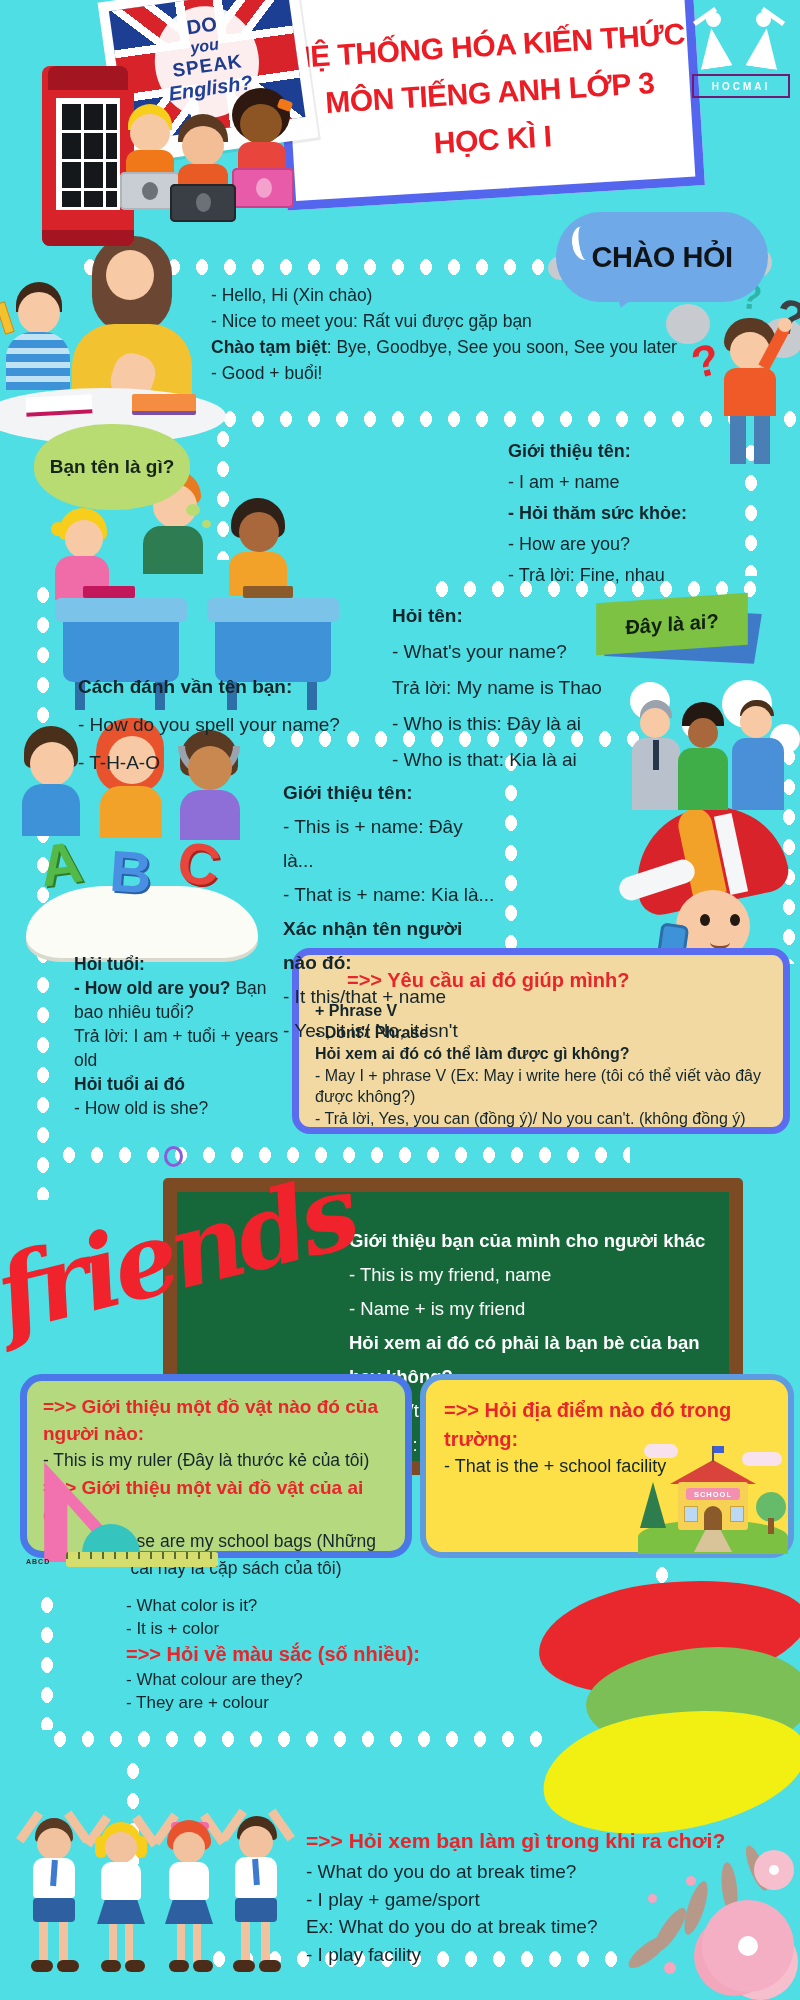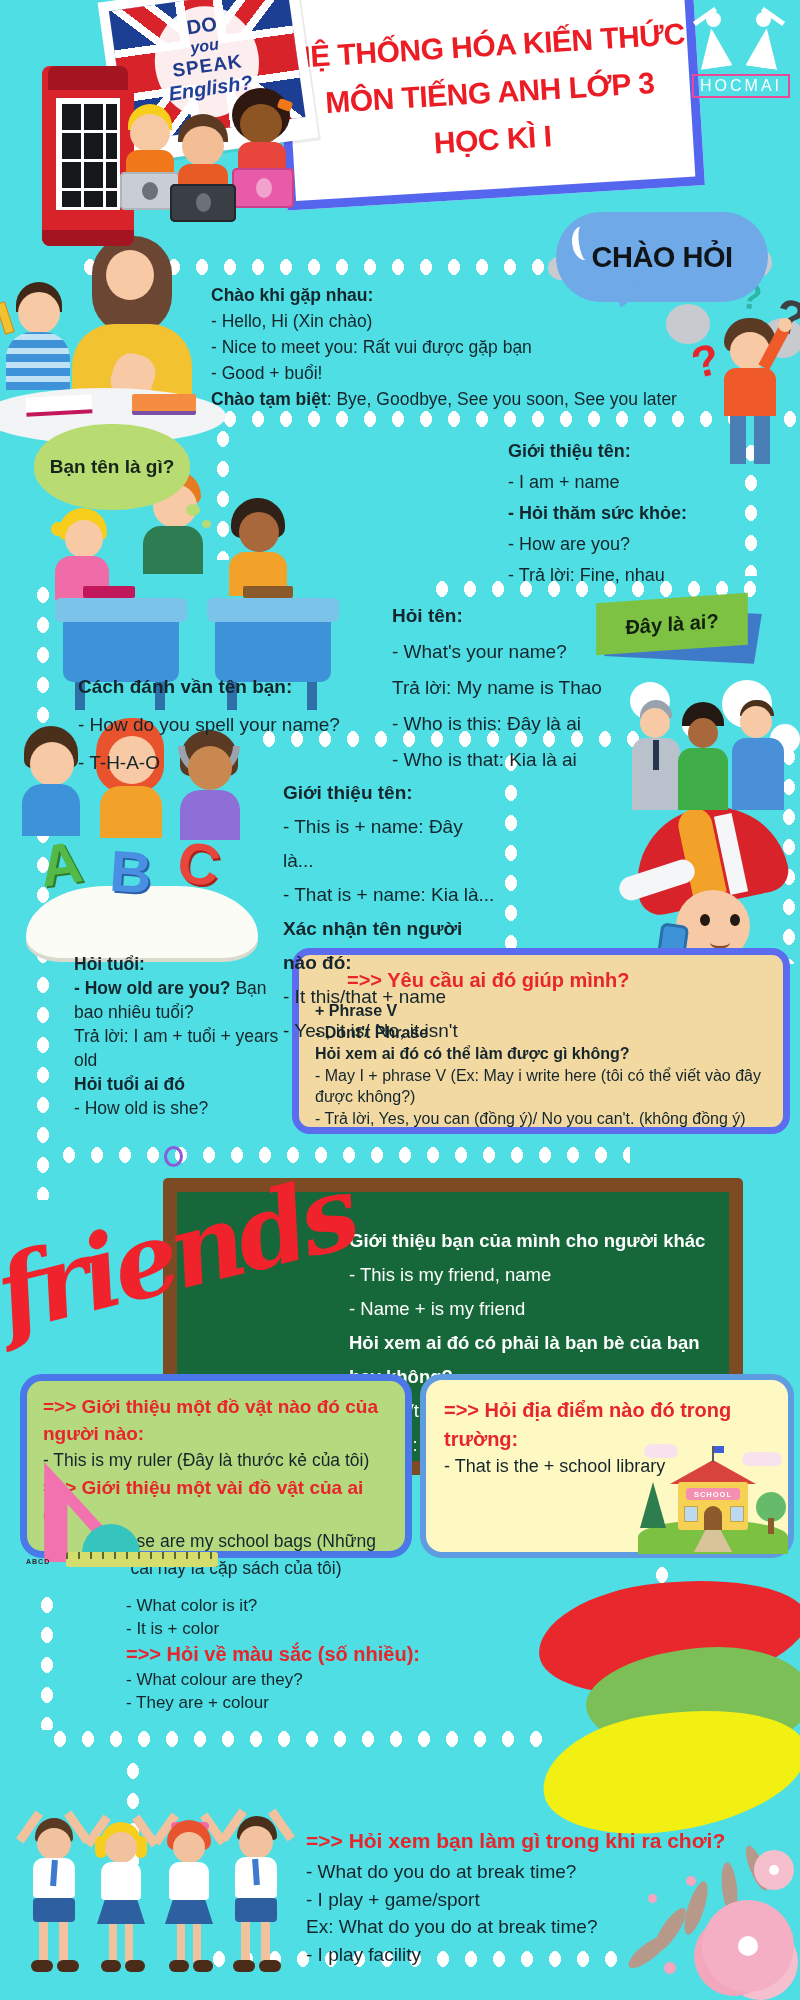--- a/index.html
+++ b/index.html
@@ -46,21 +46,21 @@
     border-radius:5px;padding:14px;box-sizing:border-box;z-index:3}
   .board-in{width:100%;height:100%;background:#16683A}
   .board-text{position:absolute;left:186px;top:46px;width:376px;color:#fff;font-size:18.5px;line-height:34px}
   .friends{position:absolute;left:-6px;top:1196px;width:340px;z-index:5;color:#F0222B;
     font-family:"DejaVu Serif","Liberation Serif",serif;font-style:italic;font-weight:700;
     font-size:102px;letter-spacing:-6px;transform:rotate(-14deg)}
   .gbox{position:absolute;left:20px;top:1374px;width:392px;height:184px;background:#B5D97E;
     border:7px solid #4A78E8;border-radius:22px;box-sizing:border-box;z-index:4;padding:12px 16px;
     font-size:17.5px;line-height:27px}
   .gbox .h{font-size:19px;line-height:27px}
-  .pbox{position:absolute;left:420px;top:1374px;width:374px;height:184px;background:#fef9c3;
+  .pbox{position:absolute;left:420px;top:1374px;width:374px;height:184px;background:#fde047;
     border:6px solid #5F9BE0;border-radius:22px;box-sizing:border-box;z-index:4;padding:16px 18px;
     font-size:18px;line-height:25px}
   .pbox .h{font-size:20px;line-height:29px}
   
   .stroke{position:absolute;z-index:2}
   
   .tb{position:absolute;z-index:5}
 </style>
 </head>
 <body>
@@ -122,21 +122,21 @@
     <div style="left:76px;top:121px;width:15px;height:19px;background:#6B7176;border-radius:50%"></div>
   </div>
 
   <div class="il" style="left:692px;top:8px;width:96px;height:94px;z-index:4">
     <div style="left:14px;top:4px;width:15px;height:15px;background:#fff;border-radius:50%"></div>
     <div style="left:6px;top:20px;width:32px;height:40px;background:#fff;clip-path:polygon(50% 0,100% 100%,0 100%);transform:rotate(-8deg)"></div>
     <div style="left:0px;top:6px;width:26px;height:5px;background:#fff;transform:rotate(-35deg)"></div>
     <div style="left:64px;top:4px;width:15px;height:15px;background:#fff;border-radius:50%"></div>
     <div style="left:56px;top:20px;width:32px;height:40px;background:#fff;clip-path:polygon(50% 0,100% 100%,0 100%);transform:rotate(8deg)"></div>
     <div style="left:68px;top:6px;width:26px;height:5px;background:#fff;transform:rotate(35deg)"></div>
-    <div style="left:0;top:66px;width:94px;height:20px;border:2px solid #ec4899;color:#fff;font-size:16px;font-weight:400;
+    <div style="left:0;top:66px;width:94px;height:20px;border:2px solid #701a75;color:#fff;font-size:10px;font-weight:700;
       letter-spacing:3px;display:flex;align-items:center;justify-content:center">HOCMAI</div>
   </div>
 
   <div class="dh" style="left:76px;top:258px;width:548px"></div>
   <div class="dh" style="left:76px;top:410px;width:724px"></div>
 
   <div class="chao">
     <span>CHÀO HỎI</span>
   </div>
 
@@ -149,27 +149,26 @@
     <div style="left:18px;top:56px;width:42px;height:42px;background:#F7C9A4;border-radius:50%"></div>
     <div style="left:6px;top:96px;width:64px;height:58px;border-radius:26px 26px 0 0;
       background:repeating-linear-gradient(0deg,#3E93D8 0 8px,#BFE3F5 8px 14px)"></div>
     <div style="left:0px;top:66px;width:8px;height:30px;background:#F2C230;border:1px solid #C98A1E;transform:rotate(-18deg)"></div>
     <div style="left:-18px;top:152px;width:244px;height:56px;background:#F2F4F6;border-radius:50%"></div>
     <div style="left:26px;top:160px;width:66px;height:15px;background:#fff;border-bottom:4px solid #C2185B;transform:rotate(-3deg)"></div>
     <div style="left:132px;top:158px;width:64px;height:17px;background:#F48C42;border-radius:2px;border-bottom:4px solid #7B4FA6"></div>
   </div>
 
   <div class="tb" style="left:211px;top:282px;width:470px;font-size:17.5px;line-height:26px">
-    <div class="b">Chào khi gặp nhau:</div>
     <div>- Hello, Hi (Xin chào)</div>
     <div>- Nice to meet you: Rất vui được gặp bạn</div>
-    <div>- Good + buổi!</div>
     <div>
       <b>Chào tạm biệt</b><span>: Bye, Goodbye, See you soon, See you later</span>
     </div>
+    <div>- Good + buổi!</div>
   </div>
 
   <div class="il" style="left:540px;top:240px;width:260px;height:140px;z-index:2">
     <div style="left:8px;top:16px;width:26px;height:24px;background:#C7CBD0;border-radius:50%"></div>
     <div style="left:126px;top:64px;width:44px;height:40px;background:#C7CBD0;border-radius:50%"></div>
     <div style="left:196px;top:6px;width:36px;height:33px;background:#C7CBD0;border-radius:50%"></div>
     <div style="left:222px;top:78px;width:42px;height:40px;background:#C7CBD0;border-radius:50%"></div>
     <div class="b" style="left:152px;top:96px;font-size:44px;color:#E8252B;transform:rotate(-14deg)">?</div>
     <div class="b" style="left:200px;top:36px;font-size:36px;color:#2FB5A8;transform:rotate(6deg)">?</div>
     <div class="b" style="left:236px;top:50px;font-size:48px;color:#3C4043;transform:rotate(12deg)">?</div>
@@ -359,21 +358,21 @@
     <div style="left:0;top:0;width:112px;height:100px;background:#F272B0;clip-path:polygon(18% 0,18% 100%,100% 100%)"></div>
     <div style="left:34px;top:42px;width:52px;height:48px;background:#B5D97E;clip-path:polygon(18% 0,18% 100%,100% 100%)"></div>
     <div style="left:2px;top:96px;font-size:7px;font-weight:700;color:#2B2B2B;letter-spacing:1px">ABCD</div>
     <div style="left:58px;top:62px;width:58px;height:29px;background:#35C4BE;border-radius:29px 29px 0 0;border-bottom:4px solid #1E8A86"></div>
     <div style="left:42px;top:90px;width:152px;height:15px;background:#D5DE6C;border-radius:3px;
       background-image:repeating-linear-gradient(90deg,#5A6B2F 0 2px,transparent 2px 12px);background-size:100% 7px;background-repeat:no-repeat"></div>
   </div>
 
   <div class="pbox">
     <div class="rh h">=&gt;&gt; Hỏi địa điểm nào đó trong trường:</div>
-    <div>- That is the + school library</div>
+    <div>- That is the + school facility</div>
   </div>
 
   <div class="il" style="left:638px;top:1444px;width:150px;height:110px;z-index:6">
     <div style="left:6px;top:0;width:34px;height:14px;background:#F8E2EE;border-radius:8px"></div>
     <div style="left:104px;top:8px;width:40px;height:14px;background:#F8E2EE;border-radius:8px"></div>
     <div style="left:0;top:76px;width:150px;height:34px;background:#7CC142;border-radius:50% 50% 0 0"></div>
     <div style="left:2px;top:38px;width:26px;height:46px;background:#2E7D4F;clip-path:polygon(50% 0,100% 100%,0 100%)"></div>
     <div style="left:118px;top:48px;width:30px;height:30px;background:#66BB6A;border-radius:50%"></div>
     <div style="left:130px;top:74px;width:6px;height:16px;background:#8B5A2B"></div>
     <div style="left:32px;top:16px;width:86px;height:24px;background:#D8433C;clip-path:polygon(0 100%,50% 0,100% 100%)"></div>

